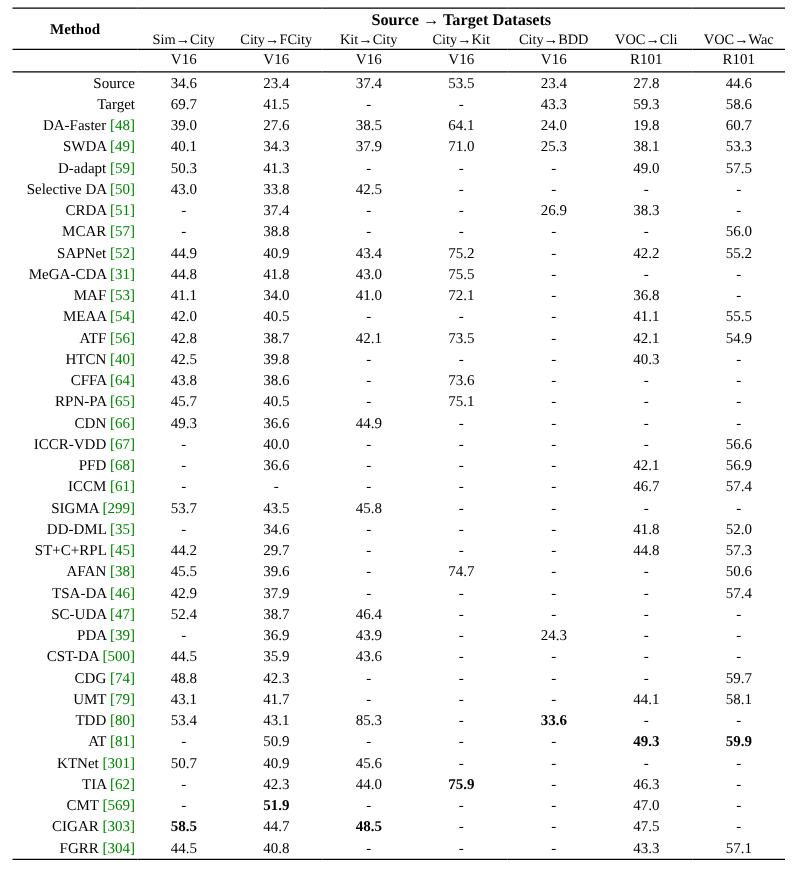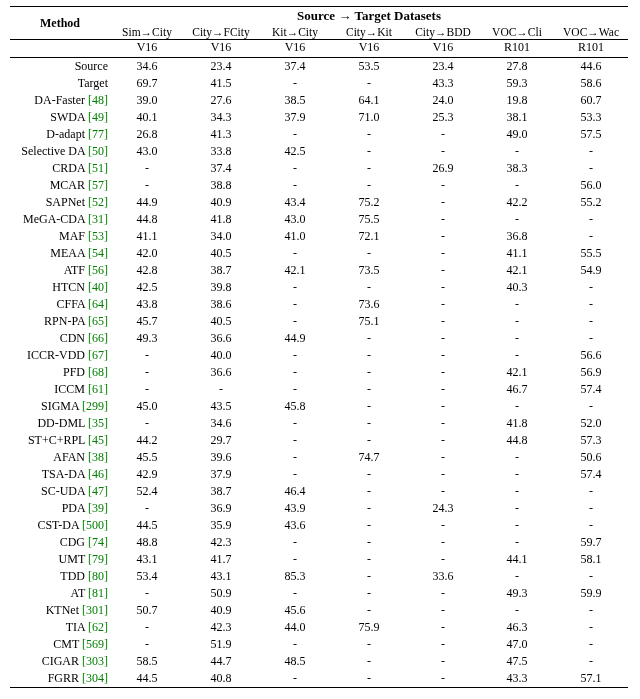--- a/index.html
+++ b/index.html
@@ -41,21 +41,21 @@
   .method-head {
     font-weight: bold;
     text-align: center;
   }
   .top-border    { border-top: 1.5px solid #000; }
   .bottom-border { border-bottom: 1px solid #000; }
   .db-bottom     { border-bottom: 1.5px solid #000; }
   .cite { color: #008000; }
   col.method { width: 100px; }
   col.data   { width: 74px;  }
-  .bold { font-weight: normal; }
+  .bold { font-weight: bold; }
   .hdr-row td { font-size: 11.5px; }
   .arch-row td { padding-top: 0; padding-bottom: 2px; font-family: Liberation Serif, serif; }
 </style>
 </head>
 <body>
 <div class="wrap">
 
 <table>
   <colgroup>
     <col class="method">
@@ -129,22 +129,22 @@
           <td class="method-cell"><span>SWDA</span> <span class="cite">[49]</span></td>
           <td>40.1</td>
           <td>34.3</td>
           <td>37.9</td>
           <td>71.0</td>
           <td>25.3</td>
           <td>38.1</td>
           <td>53.3</td>
         </tr>
         <tr>
-          <td class="method-cell"><span>D-adapt</span> <span class="cite">[77]</span></td>
-          <td>26.8</td>
+          <td class="method-cell"><span>D-adapt</span> <span class="cite">[59]</span></td>
+          <td>50.3</td>
           <td>41.3</td>
           <td>-</td>
           <td>-</td>
           <td>-</td>
           <td>49.0</td>
           <td>57.5</td>
         </tr>
         <tr>
           <td class="method-cell"><span>Selective DA</span> <span class="cite">[50]</span></td>
           <td>43.0</td>
@@ -290,21 +290,21 @@
           <td>-</td>
           <td>-</td>
           <td>-</td>
           <td>-</td>
           <td>-</td>
           <td>46.7</td>
           <td>57.4</td>
         </tr>
         <tr>
           <td class="method-cell"><span>SIGMA</span> <span class="cite">[299]</span></td>
-          <td>45.0</td>
+          <td>53.7</td>
           <td>43.5</td>
           <td>45.8</td>
           <td>-</td>
           <td>-</td>
           <td>-</td>
           <td>-</td>
         </tr>
         <tr>
           <td class="method-cell"><span>DD-DML</span> <span class="cite">[35]</span></td>
           <td>-</td>

